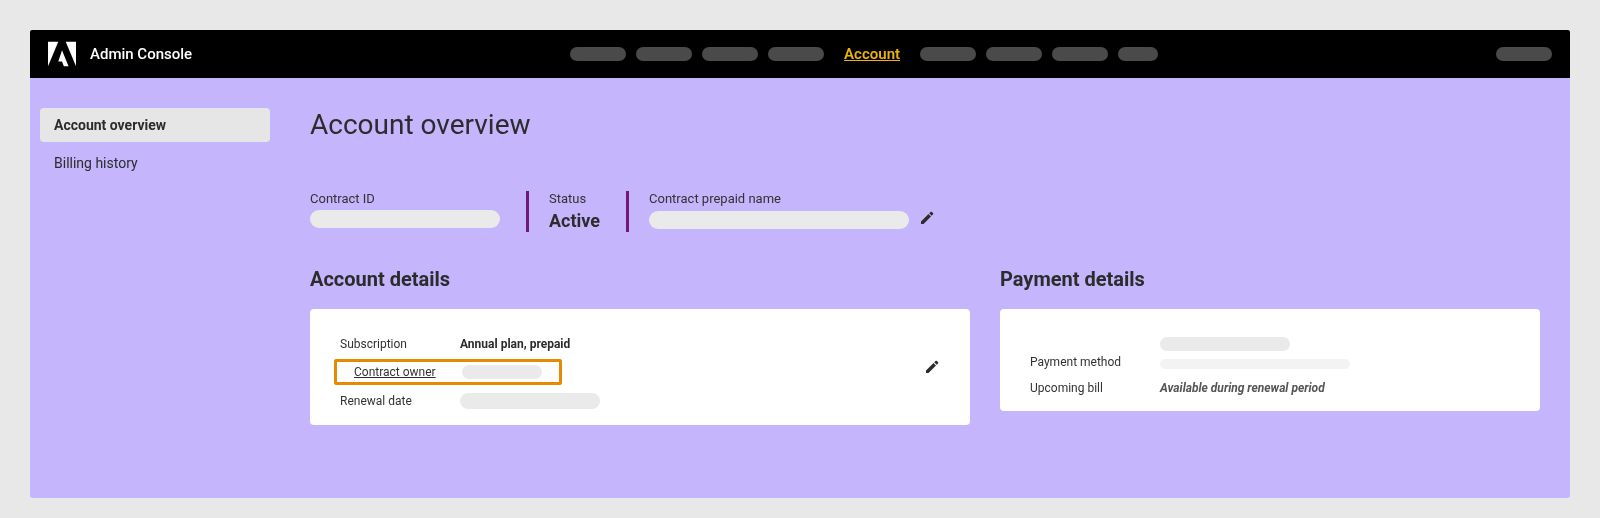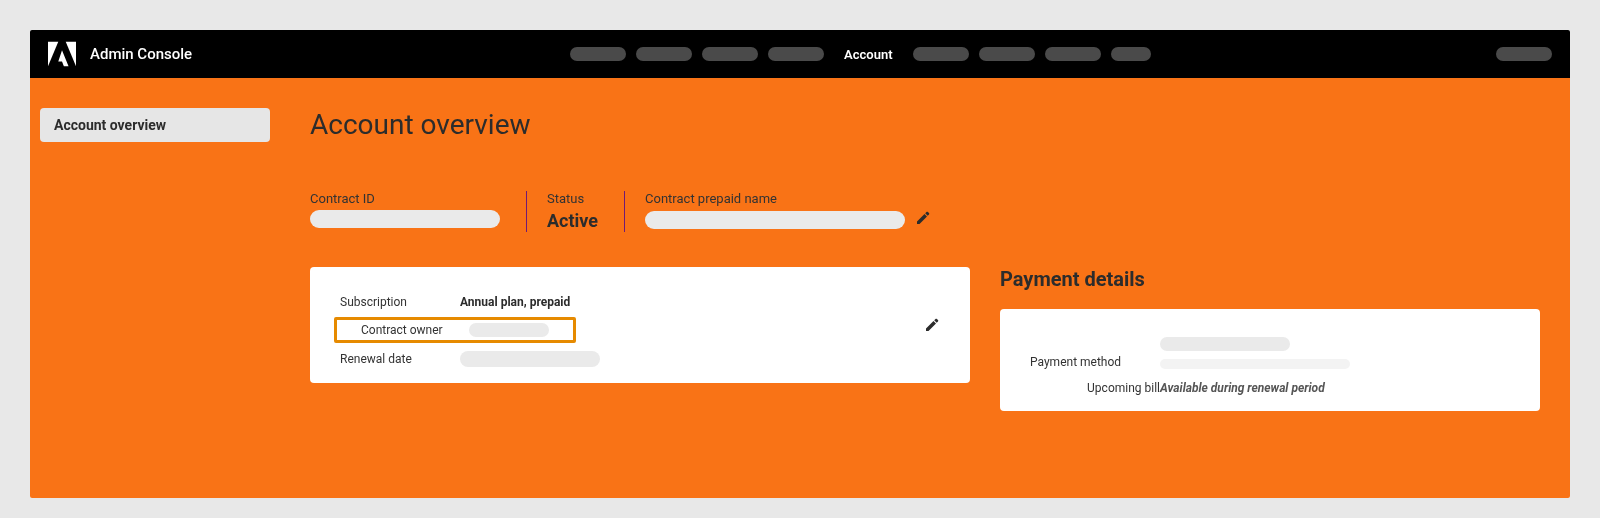--- a/index.html
+++ b/index.html
@@ -42,31 +42,32 @@
       gap: 10px;
     }
     .nav-pill {
       background: #4a4a4a;
       width: 56px;
       height: 14px;
       border-radius: 8px;
     }
     .nav-pill.small { width: 40px; }
     .nav-active {
-      color: #ffffff;
-      font-size: 13px;
+      color: #eab308;
+      font-size: 15px;
       font-weight: 600;
       padding: 0 10px;
+      text-decoration: underline;
     }
     .topbar-right { margin-left: auto; display:flex; align-items:center; gap:10px;}
     
     .body-area {
       display: flex;
       min-height: 420px;
-      background: #f97316;
+      background: #c4b5fd;
     }
     .sidebar {
       width: 250px;
       padding: 30px 10px 0 10px;
       flex: 0 0 auto;
     }
     .sidebar-item {
       padding: 9px 14px;
       font-size: 14px;
       border-radius: 4px;
@@ -87,21 +88,21 @@
       font-weight: 400;
       margin-bottom: 50px;
     }
     .meta-row {
       display: flex;
       gap: 0;
       margin-bottom: 35px;
     }
     .meta-block { padding-right: 26px; }
     .meta-block + .meta-block {
-      border-left: 1px solid #701a75;
+      border-left: 3px solid #701a75;
       padding-left: 20px;
     }
     .meta-label {
       font-size: 13px;
       color: #333;
       margin-bottom: 4px;
     }
     .meta-value {
       font-size: 18px;
       font-weight: 700;
@@ -145,22 +146,23 @@
     .row-italic {
       font-style: italic;
       color: #555;
       font-weight: 700;
     }
     .highlight-box {
       border: 3px solid #e68a00;
       border-radius: 2px;
       display: inline-flex;
       align-items: center;
-      padding: 3px 24px;
+      padding: 3px 17px;
       margin-left: -6px;
+      text-decoration: underline;
     }
     .pencil-icon {
       width: 16px;
       height: 16px;
       flex: 0 0 auto;
       cursor: pointer;
     }
     .inline-pencil { margin-left: 10px; }
     .card-pencil { position:absolute; right: 30px; top: 50px; }
     .edit-name-pencil { display:inline-block; vertical-align:middle; }
@@ -192,20 +194,23 @@
     <div class="topbar-right">
       <div class="nav-pill"></div>
     </div>
   </div>
 
   <div class="body-area">
 
     <div class="sidebar">
       <div class="sidebar-item active">
         <span>Account overview</span>
+      </div>
+      <div class="sidebar-item">
+        <span>Billing history</span>
       </div>
     </div>
 
     <div class="main">
       <h1 class="page-title">Account overview</h1>
 
       <div class="meta-row">
         <div class="meta-block">
           <div class="meta-label">Contract ID</div>
           <span class="redact" style="width:190px;height:18px;"></span>
@@ -223,20 +228,21 @@
                 <path d="M2 11.5 L9.5 4 L12 6.5 L4.5 14 L2 14 Z M10.2 3.3 L11.5 2 C11.9 1.6 12.5 1.6 12.9 2 L14 3.1 C14.4 3.5 14.4 4.1 14 4.5 L12.7 5.8 Z" fill="#2c2c2c"></path>
               </svg>
             </span>
           </div>
         </div>
       </div>
 
       <div class="columns">
 
         <div class="col">
+          <div class="section-title">Account details</div>
           <div class="card">
             <span class="card-pencil">
               <svg class="pencil-icon" viewBox="0 0 16 16">
                 <path d="M2 11.5 L9.5 4 L12 6.5 L4.5 14 L2 14 Z M10.2 3.3 L11.5 2 C11.9 1.6 12.5 1.6 12.9 2 L14 3.1 C14.4 3.5 14.4 4.1 14 4.5 L12.7 5.8 Z" fill="#2c2c2c"></path>
               </svg>
             </span>
 
             <div class="row">
               <div class="row-label">Subscription</div>
               <div class="row-value">Annual plan, prepaid</div>
@@ -262,21 +268,21 @@
 
             <div class="row" style="align-items:flex-end;">
               <div class="row-label" style="width:130px;">Payment method</div>
               <div>
                 <span class="redact" style="width:130px;height:14px;display:block;margin-bottom:8px;"></span>
                 <span class="redact" style="width:190px;height:10px;display:block;background:#f3f3f3;"></span>
               </div>
             </div>
 
             <div class="row">
-              <div class="row-label" style="width:130px;text-align:right;">Upcoming bill</div>
+              <div class="row-label" style="width:130px;">Upcoming bill</div>
               <div class="row-italic">Available during renewal period</div>
             </div>
           </div>
         </div>
 
       </div>
     </div>
   </div>
 </div>
 

